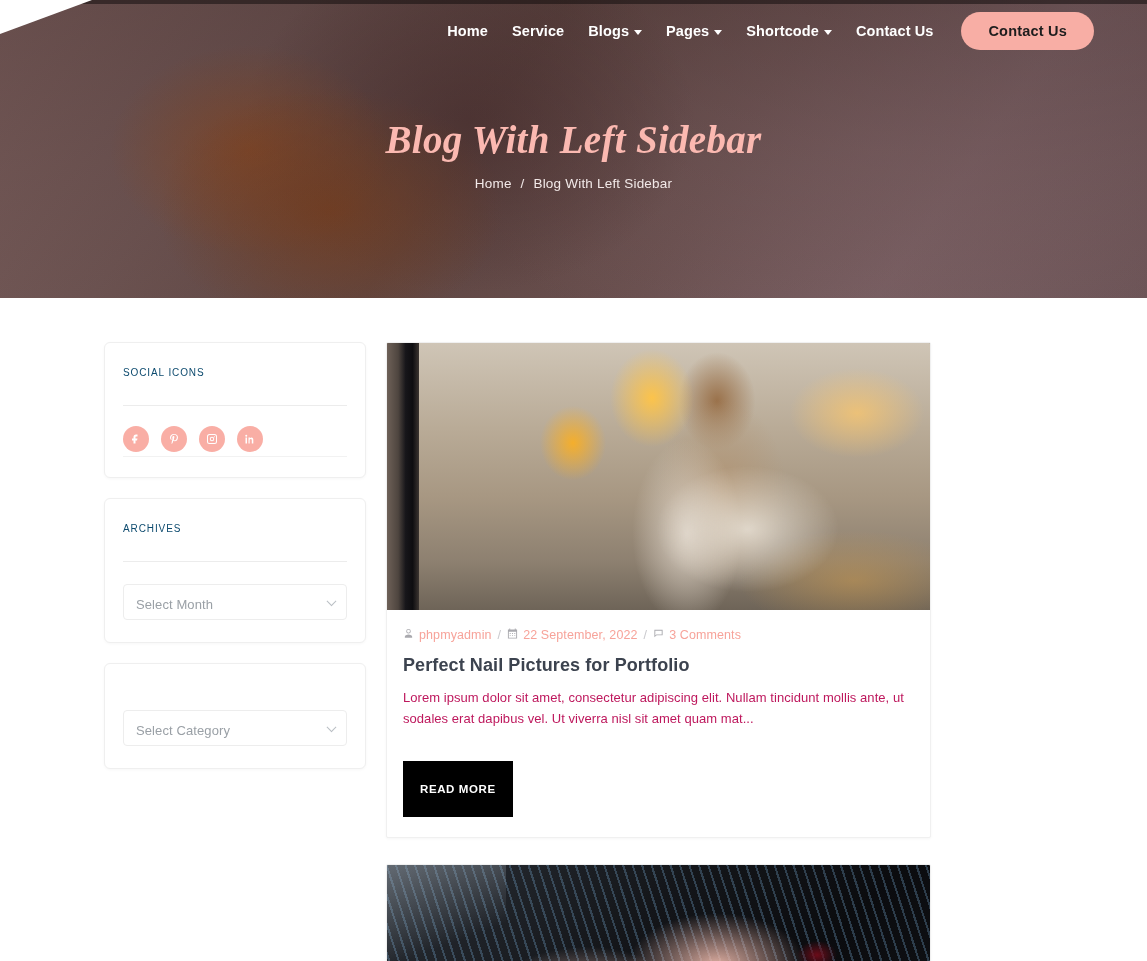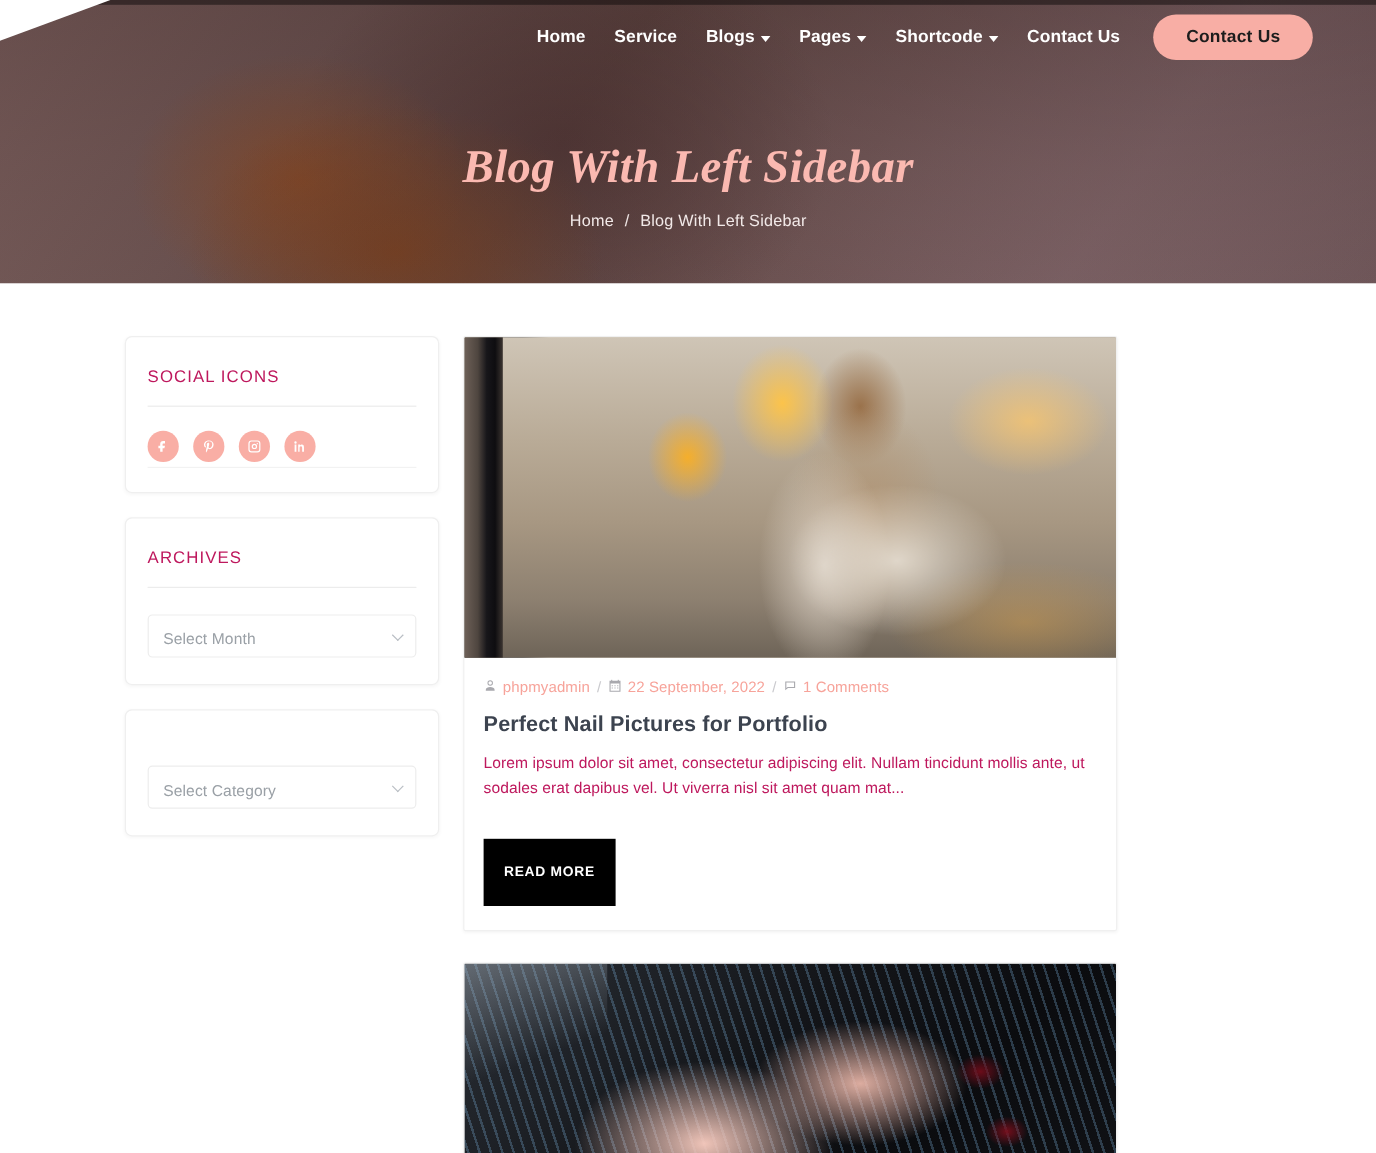--- a/index.html
+++ b/index.html
@@ -8,21 +8,21 @@
     height: 961px;
     overflow: hidden;
     background: #ffffff;
     font-family: "Liberation Sans", sans-serif;
   }
 
   
   .hero {
     position: relative;
     width: 1147px;
-    height: 236px;
+    height: 298px;
     overflow: hidden;
     background: #5b4341;
   }
   .hero-photo {
     position: absolute;
     inset: 0;
     background:
       radial-gradient(ellipse 240px 170px at 330px 210px, rgba(120,62,28,0.85) 0%, rgba(90,50,30,0.0) 72%),
       radial-gradient(ellipse 200px 150px at 250px 150px, rgba(146,74,30,0.75) 0%, rgba(120,60,25,0.0) 70%),
       radial-gradient(ellipse 300px 230px at 470px 120px, rgba(74,48,48,0.75) 0%, rgba(74,48,48,0.0) 75%),
@@ -129,25 +129,25 @@
   
   .widget {
     background: #ffffff;
     border: 1px solid #efefef;
     border-radius: 6px;
     box-shadow: 0 1px 3px rgba(0,0,0,0.035);
     padding: 24px 18px 22px 18px;
     margin-bottom: 20px;
   }
   .widget-title {
-    font-size: 14px;
+    font-size: 10px;
     font-weight: 400;
-    color: #be185d;
+    color: #0c4a6e;
     letter-spacing: 0.9px;
-    padding-bottom: 17px;
+    padding-bottom: 27px;
     border-bottom: 1px solid #ececec;
   }
   .social-row {
     display: flex;
     gap: 12px;
     padding-top: 20px;
     padding-bottom: 4px;
     border-bottom: 1px solid #f2f2f2;
     margin-bottom: -2px;
   }
@@ -401,21 +401,21 @@
                 <path d="M7 1v2h10V1h2v2h3v20H2V3h3V1zm13 7H4v13h16zM8 11v2H6v-2zm5 0v2h-2v-2zm5 0v2h-2v-2zM8 15v2H6v-2zm5 0v2h-2v-2zm5 0v2h-2v-2z"></path>
               </svg>
           </span>
           <span class="m-text">22 September, 2022</span>
           <span class="m-sep">/</span>
           <span class="m-icon">
             <svg viewBox="0 0 24 24">
                 <path d="M3 4h18v12H8l-5 4zm2 2v10.1L7.3 14H19V6z"></path>
               </svg>
           </span>
-          <span class="m-text">1 Comments</span>
+          <span class="m-text">3 Comments</span>
         </div>
         <h2 class="post-title">Perfect Nail Pictures for Portfolio</h2>
         <p class="post-excerpt">Lorem ipsum dolor sit amet, consectetur adipiscing elit. Nullam tincidunt mollis ante, ut sodales erat dapibus vel. Ut viverra nisl sit amet quam mat...</p>
         <button class="read-more">READ MORE</button>
       </div>
     </article>
 
     <article class="post-card">
       <div class="post-thumb thumb-pedicure"></div>
     </article>

